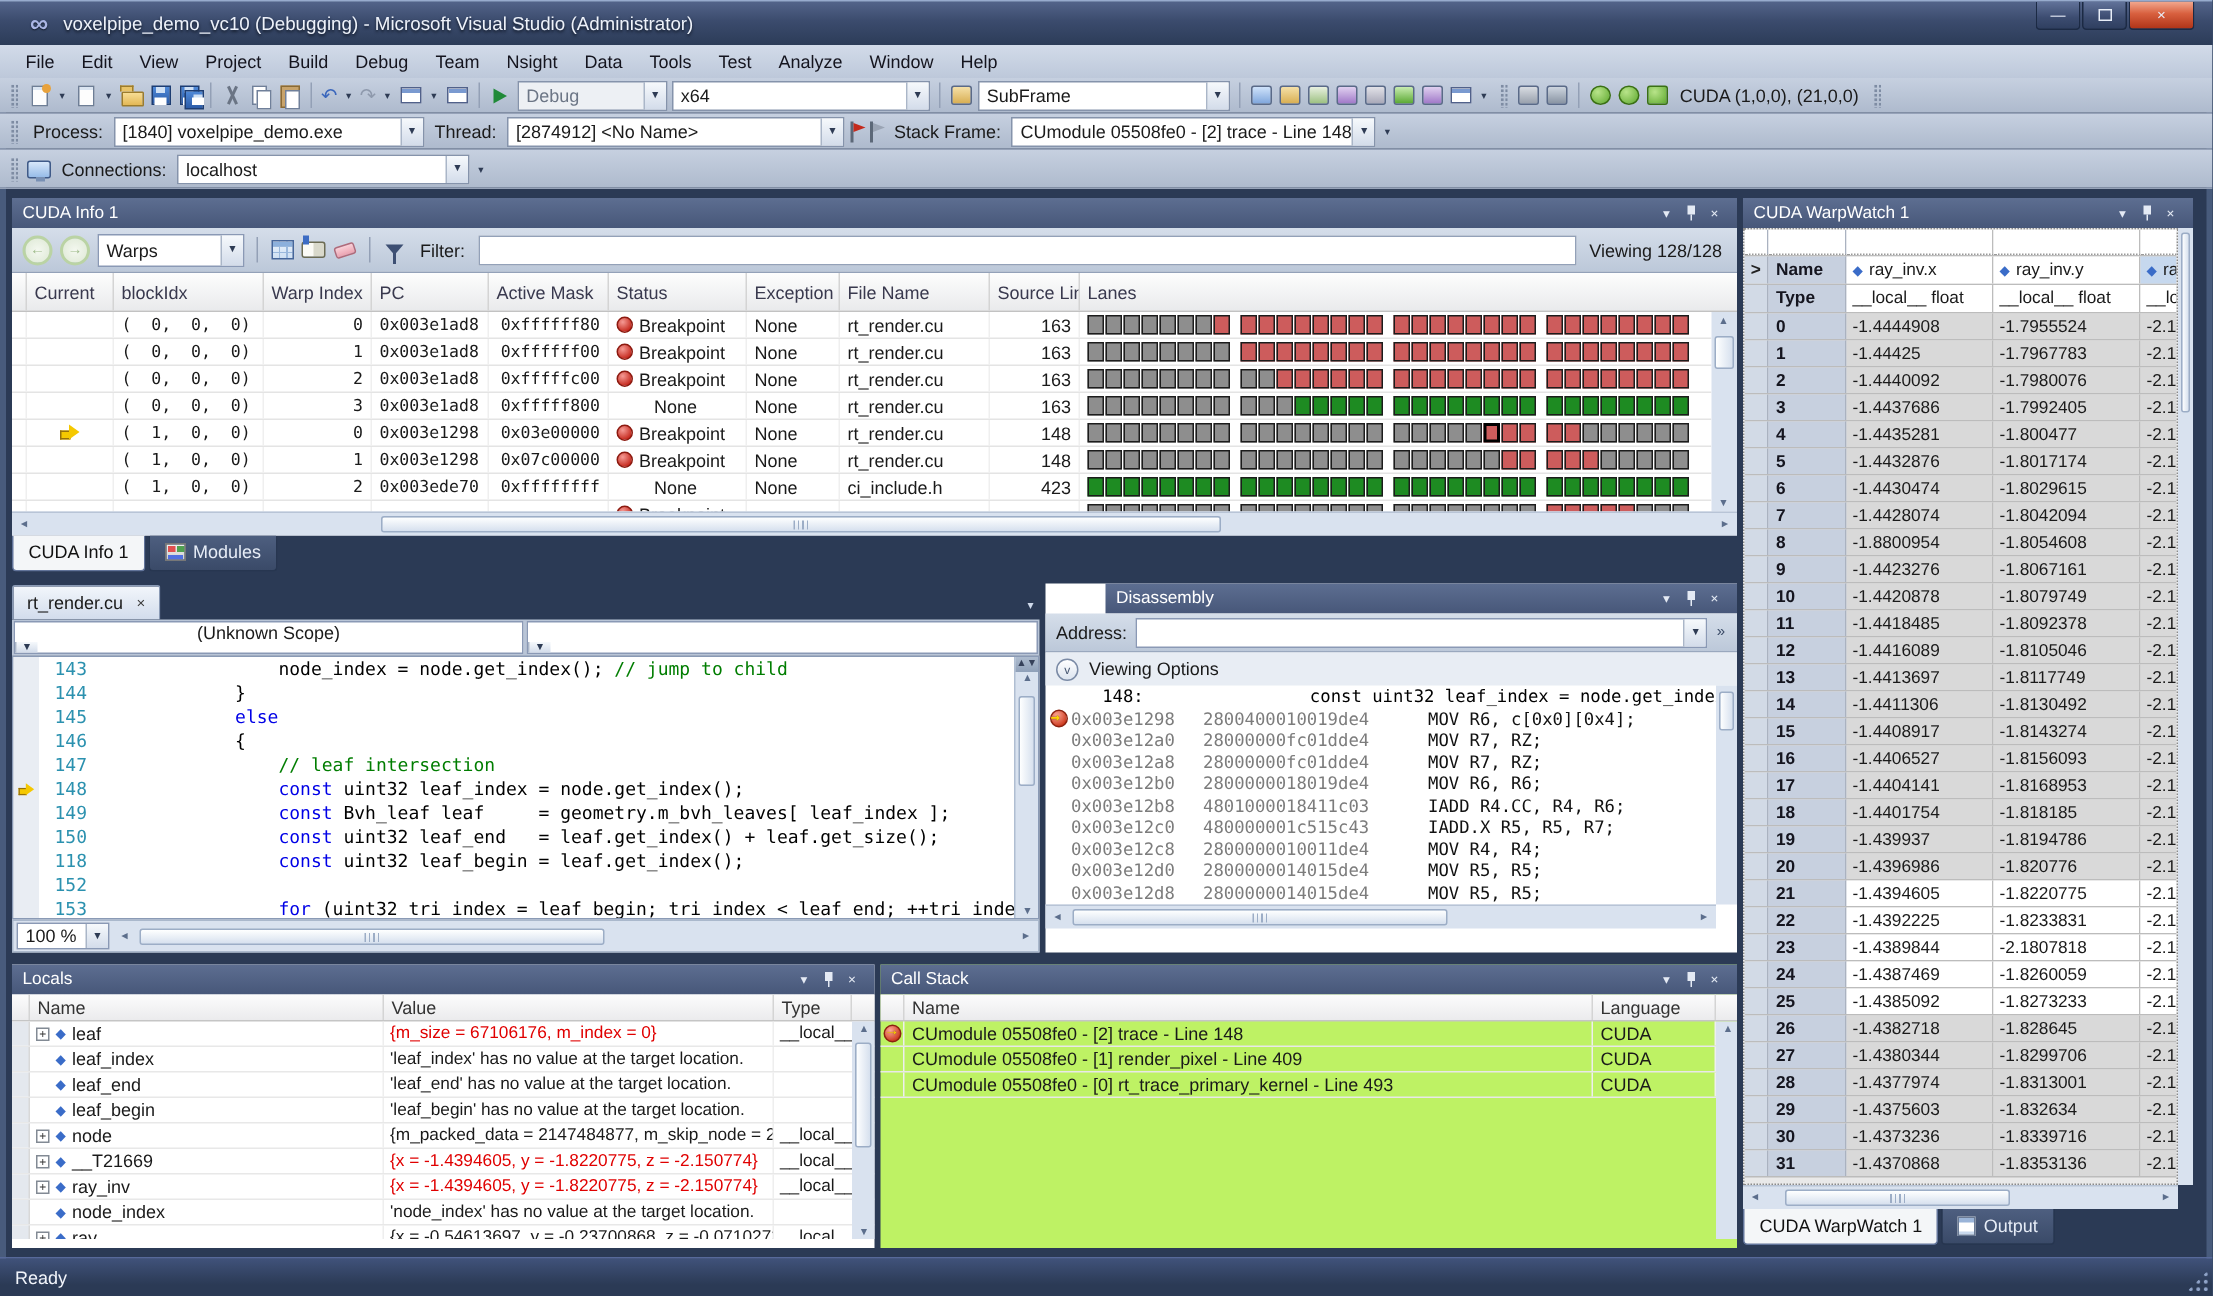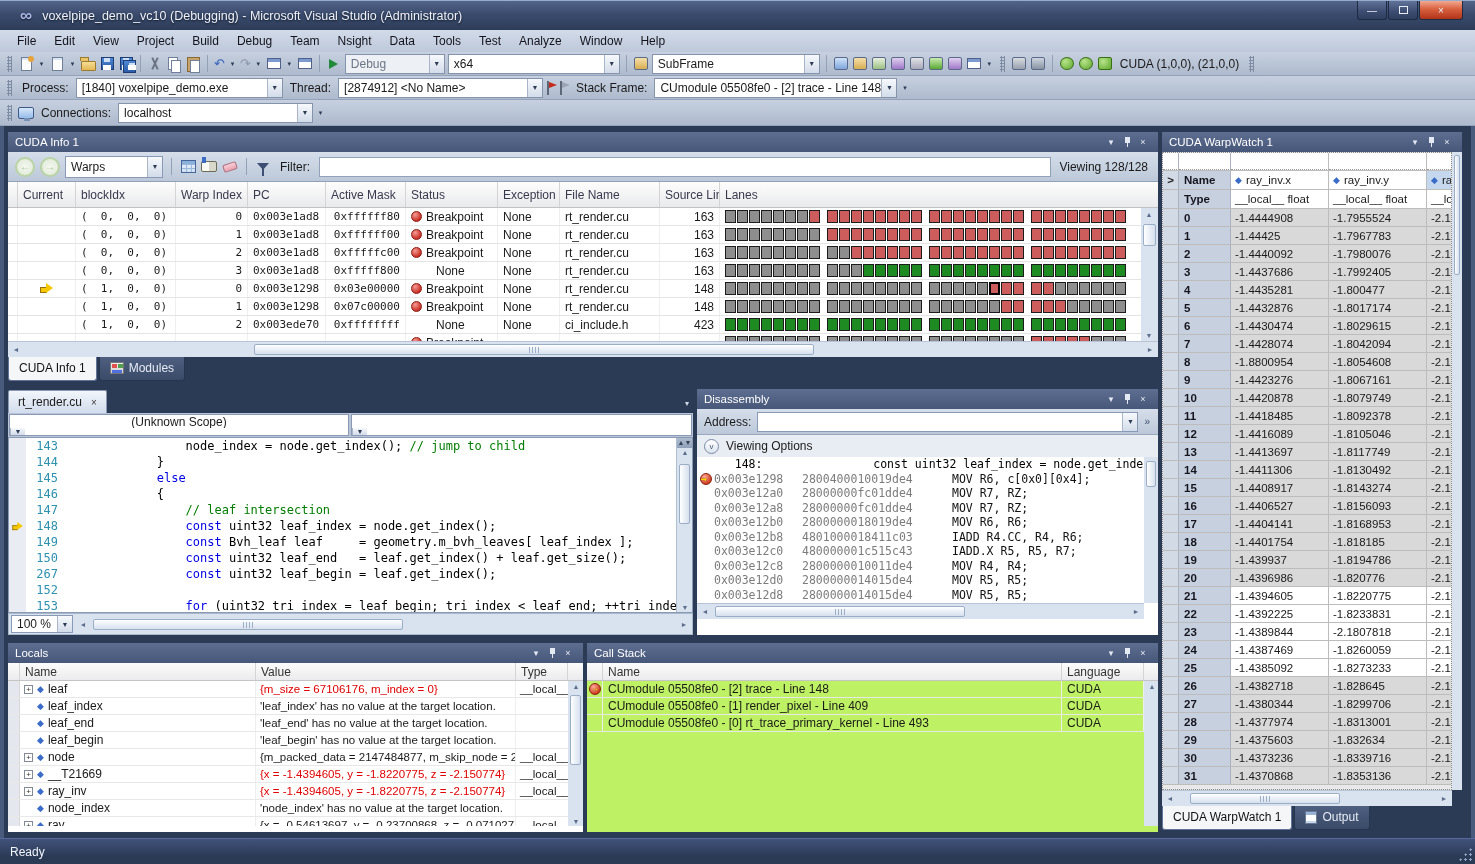--- a/index.html
+++ b/index.html
@@ -175,21 +175,21 @@
 .eline { display:flex; height:16px; font-family:"DejaVu Sans Mono",monospace; font-size:12px; line-height:16px; white-space:pre; }
 .egut { width:17px; background:#e9edf3; flex:0 0 auto; display:flex; align-items:center; justify-content:center; }
 .elnum { width:44px; color:#2b91af; text-align:right; padding-right:12px; flex:0 0 auto; }
 .tk-k { color:#0000e6; } .tk-c { color:#007d00; } .tk-p { color:#000; }
 .evsb { position:absolute; right:1px; top:49px; width:16px; height:174px; background:#d9e2ef; border-left:1px solid #b0bed2; }
 .esplit { position:absolute; left:0; top:0; width:100%; height:10px; background:linear-gradient(#aebccf,#8fa0b8); text-align:center; font-size:7px; color:#36415a; line-height:10px; }
 .ebottom { position:absolute; left:0; top:224px; width:100%; height:22px; background:#d9e2ef; border:1px solid #aab8cc; display:flex; align-items:center; }
 .zoomcombo { width:62px; height:18px; margin:0 2px; }
 
 
-.disasm { left:697px; top:389px; width:461px; height:246px; background:#fff; }
+.disasm { left:697px; top:389px; width:461px; height:246px; background:#fff;padding-left:40px; }
 .addrrow { position:absolute; left:0; top:20px; width:100%; height:26px; background:linear-gradient(#d5deea,#bcc8d9);
   display:flex; align-items:center; gap:6px; padding:0 7px; border-bottom:1px solid #9aa8be; }
 .ovf { color:#3c4c68; font-size:10px; letter-spacing:1px; }
 .vorow { position:absolute; left:0; top:46px; width:100%; height:22px; background:#e8edf4; display:flex; align-items:center; gap:7px; padding:0 7px; }
 .circv { width:15px; height:15px; border-radius:50%; border:1px solid #7a8aa5; color:#44547022; color:#445470; display:flex; align-items:center; justify-content:center; font-size:8px; background:linear-gradient(#fff,#dce4ef); }
 .dlines { position:absolute; left:0; top:68px; width:447px; height:146px; overflow:hidden; }
 .dline { display:flex; height:14.5px; white-space:pre; font-family:"DejaVu Sans Mono",monospace; font-size:11.5px; line-height:14.5px; align-items:center; }
 .dmargin { width:17px; flex:0 0 auto; display:flex; justify-content:center; }
 .daddr { width:88px; color:#7c7c7c; flex:0 0 auto; }
 .dbytes { width:150px; color:#7c7c7c; flex:0 0 auto; }
@@ -381,21 +381,21 @@
 </div>
 
 <div class="abs tbar tb2">
   <div class="grip"></div>
   <span class="tlabel">Process:</span>
   <div class="tcombo" style="width:207px">
     <span class="tcv">[1840] voxelpipe_demo.exe</span>
     <span class="tcd">▼</span>
   </div>
   <span class="tlabel">Thread:</span>
-  <div class="tcombo" style="width:205px">
+  <div class="tcombo" style="width:225px">
     <span class="tcv">[2874912] &lt;No Name&gt;</span>
     <span class="tcd">▼</span>
   </div>
   <div class="ico flagicon"></div>
   <div class="ico flagicon gray"></div>
   <span class="tlabel">Stack Frame:</span>
   <div class="tcombo" style="width:243px">
     <span class="tcv">CUmodule 05508fe0 - [2] trace - Line 148</span>
     <span class="tcd">▼</span>
   </div>
@@ -611,21 +611,21 @@
   </div>
   <div class="codewrap">
       <div class="eline"><span class="egut"></span><span class="elnum">143</span><span class="ecode"><span class="tk-p">                node_index = node.get_index(); </span><span class="tk-c">// jump to child</span></span></div>
       <div class="eline"><span class="egut"></span><span class="elnum">144</span><span class="ecode"><span class="tk-p">            }</span></span></div>
       <div class="eline"><span class="egut"></span><span class="elnum">145</span><span class="ecode"><span class="tk-p">            </span><span class="tk-k">else</span></span></div>
       <div class="eline"><span class="egut"></span><span class="elnum">146</span><span class="ecode"><span class="tk-p">            {</span></span></div>
       <div class="eline"><span class="egut"></span><span class="elnum">147</span><span class="ecode"><span class="tk-p">                </span><span class="tk-c">// leaf intersection</span></span></div>
       <div class="eline"><span class="egut"><span class="arrow-gold" style="transform: scale(0.8);"></span></span><span class="elnum">148</span><span class="ecode"><span class="tk-p">                </span><span class="tk-k">const</span><span class="tk-p"> uint32 leaf_index = node.get_index();</span></span></div>
       <div class="eline"><span class="egut"></span><span class="elnum">149</span><span class="ecode"><span class="tk-p">                </span><span class="tk-k">const</span><span class="tk-p"> Bvh_leaf leaf     = geometry.m_bvh_leaves[ leaf_index ];</span></span></div>
       <div class="eline"><span class="egut"></span><span class="elnum">150</span><span class="ecode"><span class="tk-p">                </span><span class="tk-k">const</span><span class="tk-p"> uint32 leaf_end   = leaf.get_index() + leaf.get_size();</span></span></div>
-      <div class="eline"><span class="egut"></span><span class="elnum">267</span><span class="ecode"><span class="tk-p">                </span><span class="tk-k">const</span><span class="tk-p"> uint32 leaf_begin = leaf.get_index();</span></span></div>
+      <div class="eline"><span class="egut"></span><span class="elnum">118</span><span class="ecode"><span class="tk-p">                </span><span class="tk-k">const</span><span class="tk-p"> uint32 leaf_begin = leaf.get_index();</span></span></div>
       <div class="eline"><span class="egut"></span><span class="elnum">152</span><span class="ecode"></span></div>
       <div class="eline"><span class="egut"></span><span class="elnum">153</span><span class="ecode"><span class="tk-p">                </span><span class="tk-k">for</span><span class="tk-p"> (uint32 tri_index = leaf_begin; tri_index &lt; leaf_end; ++tri_index)</span></span></div>
     </div>
   <div class="evsb">
     <div class="esplit">▲▼</div>
     <div class="sbarrow" style="position:absolute;top:11px;left:0">▲</div>
     <div class="vthumb" style="top:26px;height:60px"></div>
     <div class="sbarrow" style="position:absolute;bottom:1px;left:0">▼</div>
   </div>
   <div class="ebottom">

